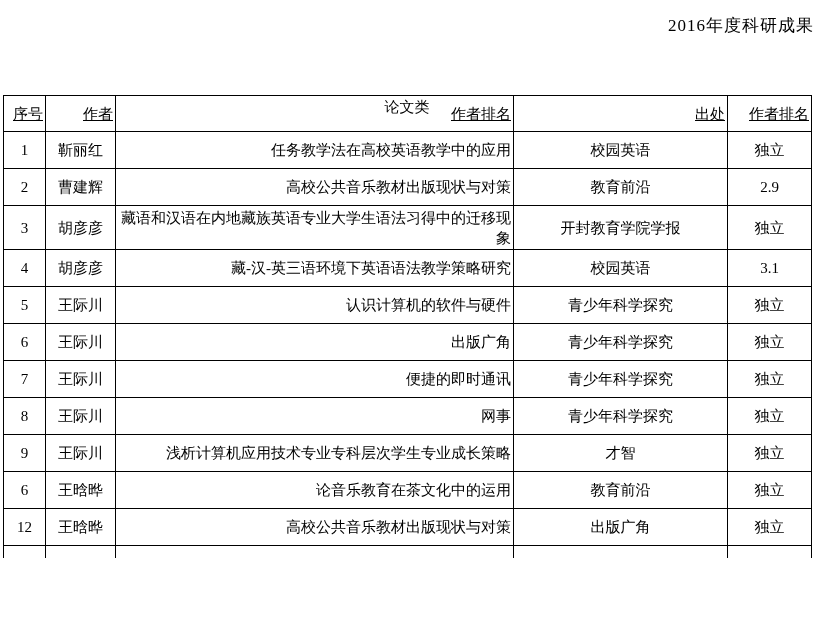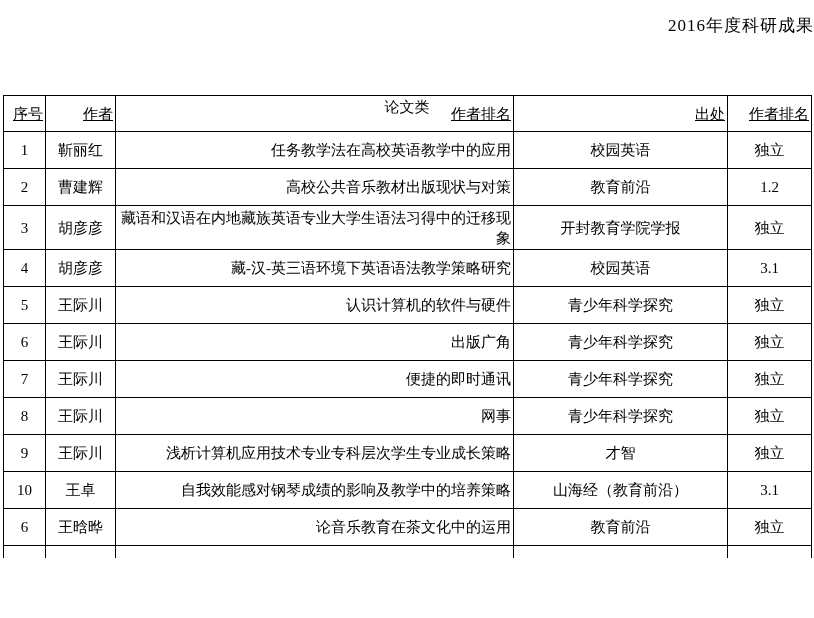--- a/index.html
+++ b/index.html
@@ -91,21 +91,21 @@
           <td class="author">靳丽红</td>
           <td class="title">任务教学法在高校英语教学中的应用</td>
           <td class="source">校园英语</td>
           <td class="rank">独立</td>
         </tr>
         <tr>
           <td class="no">2</td>
           <td class="author">曹建辉</td>
           <td class="title">高校公共音乐教材出版现状与对策</td>
           <td class="source">教育前沿</td>
-          <td class="rank">1.2</td>
+          <td class="rank">2.9</td>
         </tr>
         <tr class="tall">
           <td class="no">3</td>
           <td class="author">胡彦彦</td>
           <td class="title">藏语和汉语在内地藏族英语专业大学生语法习得中的迁移现象</td>
           <td class="source">开封教育学院学报</td>
           <td class="rank">独立</td>
         </tr>
         <tr>
           <td class="no">4</td>
@@ -143,31 +143,31 @@
           <td class="rank">独立</td>
         </tr>
         <tr>
           <td class="no">9</td>
           <td class="author">王际川</td>
           <td class="title">浅析计算机应用技术专业专科层次学生专业成长策略</td>
           <td class="source">才智</td>
           <td class="rank">独立</td>
         </tr>
         <tr>
-          <td class="no">10</td>
-          <td class="author">王卓</td>
-          <td class="title">自我效能感对钢琴成绩的影响及教学中的培养策略</td>
-          <td class="source">山海经（教育前沿）</td>
-          <td class="rank">3.1</td>
-        </tr>
-        <tr>
           <td class="no">6</td>
           <td class="author">王晗晔</td>
           <td class="title">论音乐教育在茶文化中的运用</td>
           <td class="source">教育前沿</td>
+          <td class="rank">独立</td>
+        </tr>
+        <tr>
+          <td class="no">12</td>
+          <td class="author">王晗晔</td>
+          <td class="title">高校公共音乐教材出版现状与对策</td>
+          <td class="source">出版广角</td>
           <td class="rank">独立</td>
         </tr>
         <tr class="partial">
           <td></td>
           <td></td>
           <td></td>
           <td></td>
           <td></td>
         </tr>
       </tbody>

